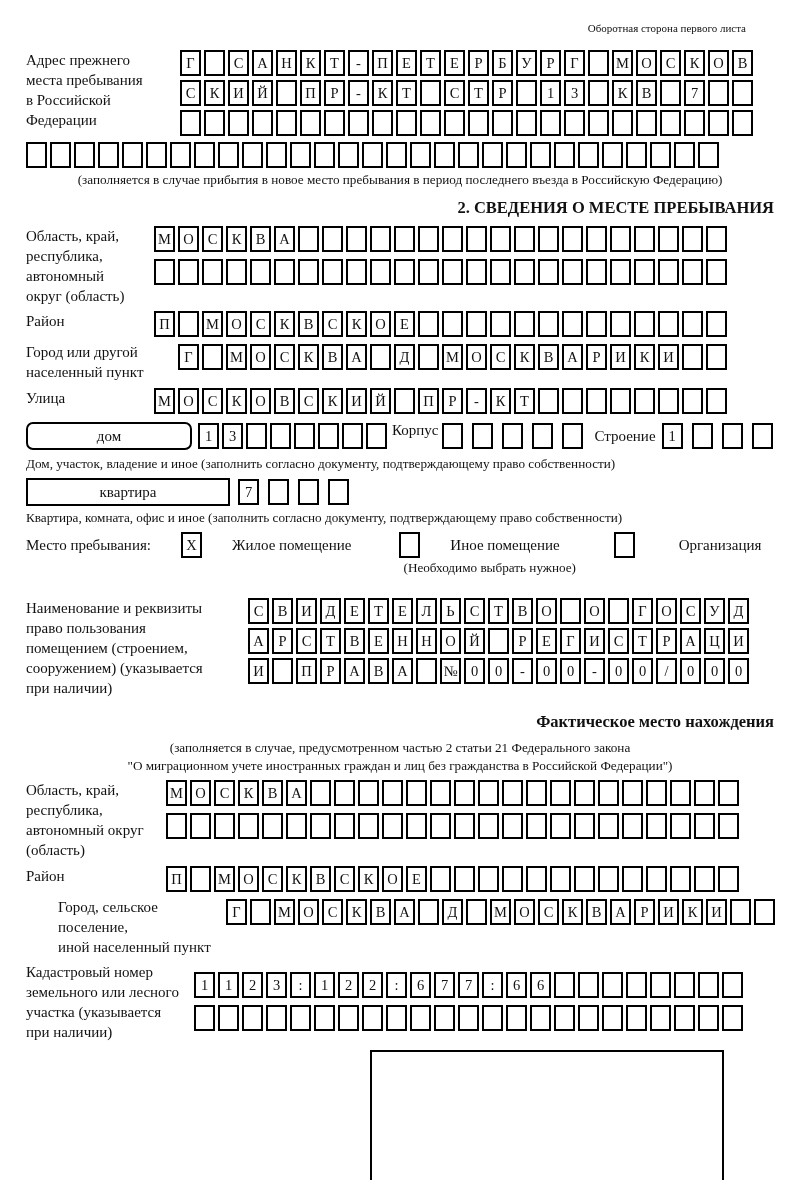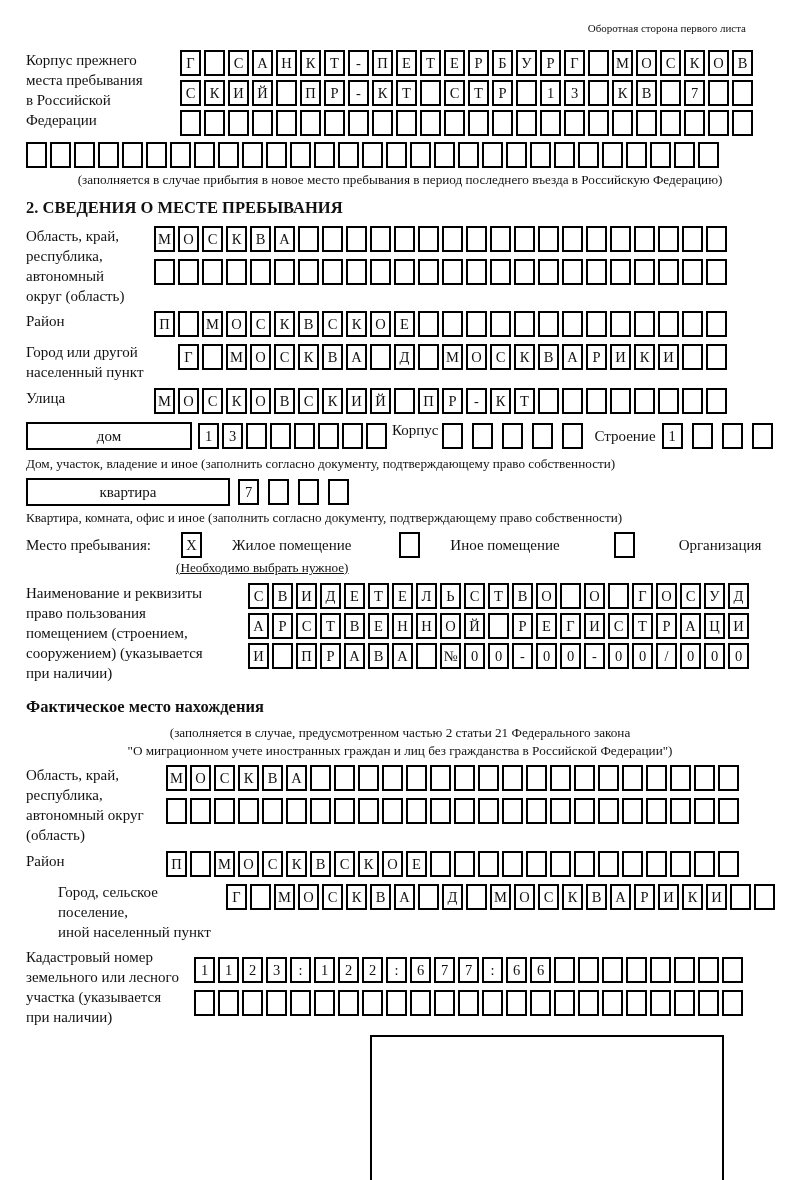--- a/index.html
+++ b/index.html
@@ -18,47 +18,47 @@
     display:inline-block;box-sizing:border-box;
     width:21px;height:26px;border:2px solid #000;
     margin-right:3px;flex:0 0 21px;
     text-align:center;line-height:22px;font-size:14.5px;
   }
   .sp .cell{margin-right:9px;flex-basis:21px;}
   .row{display:flex;align-items:flex-start;margin-bottom:4px;}
   .rowv{display:flex;flex-direction:column;}
   .lbl{font-size:15px;line-height:1.34;}
   .note{font-size:13.2px;text-align:center;margin:2px 0 6px 0;}
-  .sec-title{font-weight:bold;text-align:left;font-size:16.5px;margin:10px 0 8px 0;}
+  .sec-title{font-weight:bold;text-align:right;font-size:16.5px;margin:10px 0 8px 0;}
   .widebox{
     box-sizing:border-box;border:2px solid #000;height:28px;
     text-align:center;line-height:24px;font-size:15px;
   }
   .blockA{display:flex;margin-top:16px;}
   .blockA .lbl{width:154px;flex:0 0 154px;}
   .fieldrow{display:flex;margin-bottom:5px;}
   .fieldrow .lbl{flex:0 0 auto;}
   .stamp{
     box-sizing:border-box;border:2px solid #000;
     width:354px;height:174px;margin:8px 0 6px 344px;background:#fff;
   }
   .chk-row{display:flex;align-items:center;margin:6px 0 0 0;gap:20px;}
   .chk-row .cell{margin:0 10px 0 10px;}
-  .chk-note{margin-left:150px;width:400px;text-align:left;font-size:13.2px;margin-top:2px;margin-bottom:7px;text-decoration:underline;}
+  .chk-note{margin-left:150px;width:400px;text-align:right;font-size:13.2px;margin-top:2px;margin-bottom:22px;}
 </style>
 </head>
 <body>
 
 <div class="page">
 
   <div class="hdr">Оборотная сторона первого листа</div>
 
   <div class="blockA">
     <div class="lbl">
-      <div>Корпус прежнего</div>
+      <div>Адрес прежнего</div>
       <div>места пребывания</div>
       <div>в Российской</div>
       <div>Федерации</div>
     </div>
     <div class="rowv">
       <div class="cells row">
           <span class="cell">Г</span>
           <span class="cell"></span>
           <span class="cell">С</span>
           <span class="cell">А</span>
@@ -321,21 +321,21 @@
         <span class="cell"></span>
         <span class="cell"></span>
         <span class="cell"></span>
         <span class="cell"></span>
         <span class="cell"></span>
         <span class="cell"></span>
       </div>
   </div>
 
   <div class="row" style="align-items:center;margin-top:6px;">
-    <div class="widebox" style="width:166px;flex:0 0 166px;">дом</div>
+    <div class="widebox" style="width:166px;flex:0 0 166px;border-radius:7px;">дом</div>
     <div class="cells" style="margin-left:6px;">
         <span class="cell">1</span>
         <span class="cell">3</span>
         <span class="cell"></span>
         <span class="cell"></span>
         <span class="cell"></span>
         <span class="cell"></span>
         <span class="cell"></span>
         <span class="cell"></span>
       </div>

